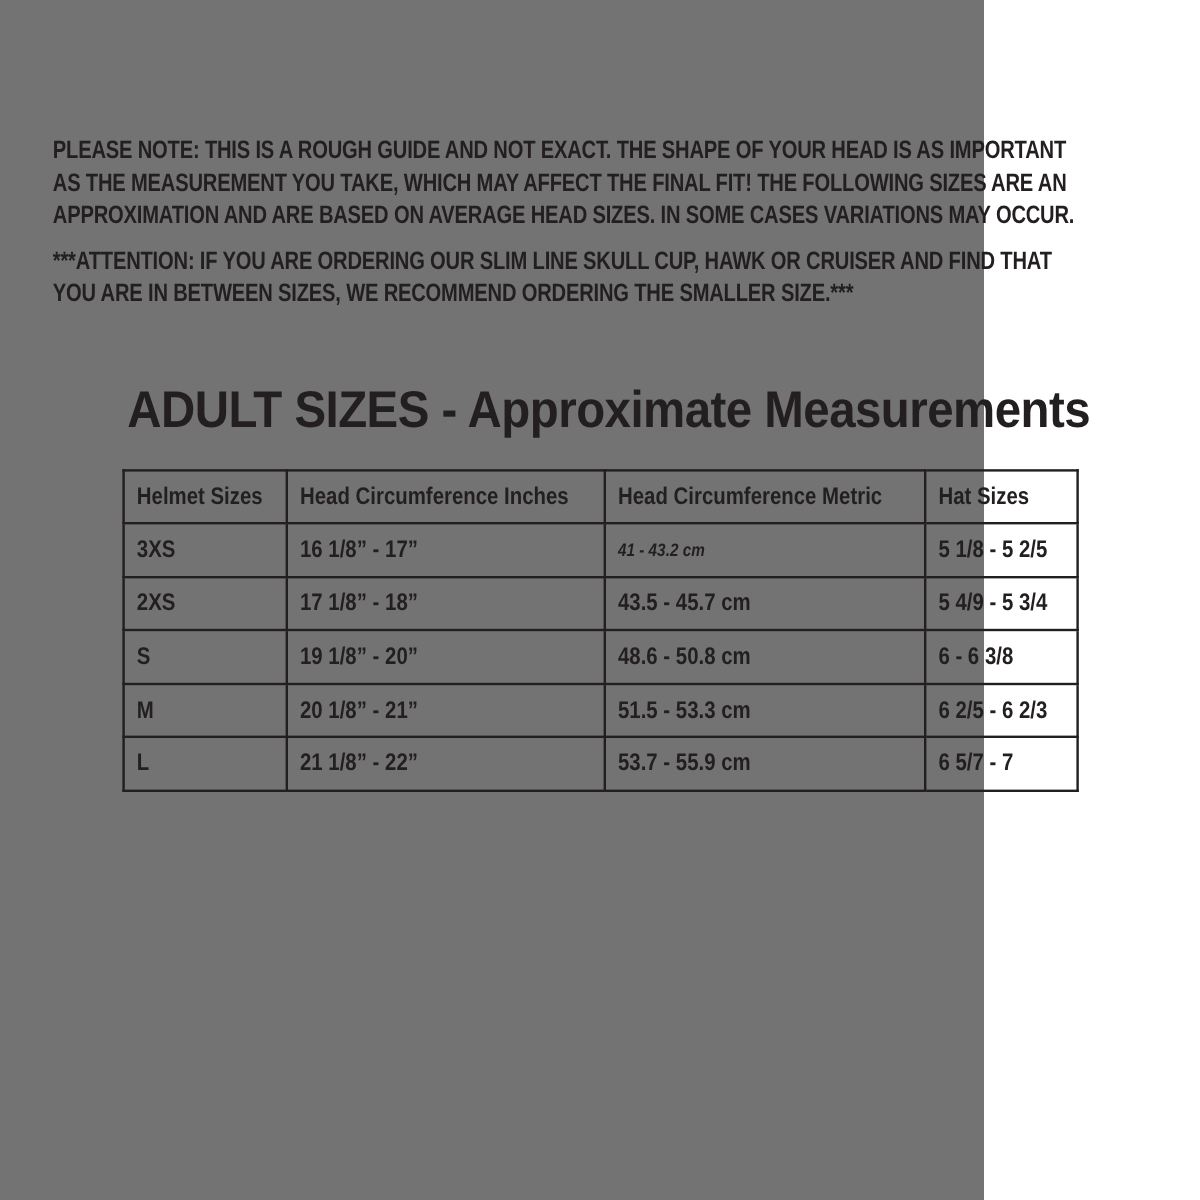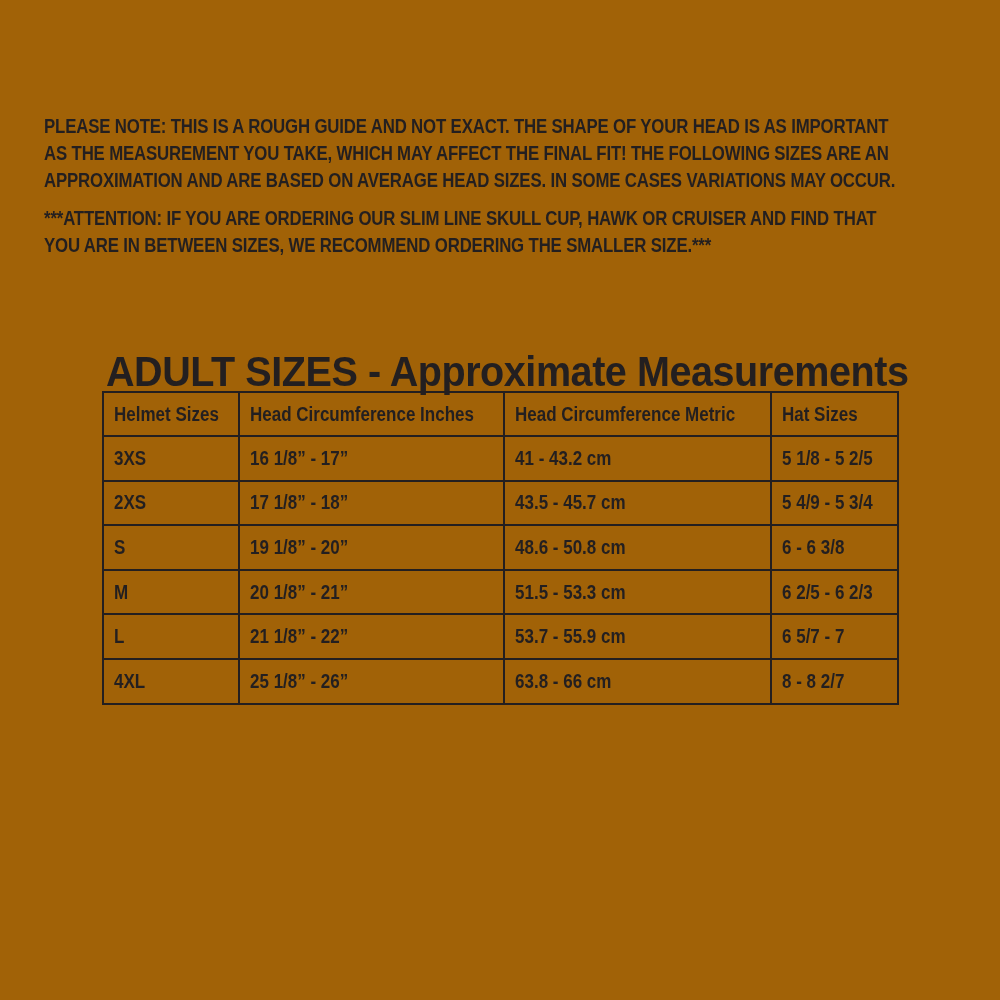--- a/index.html
+++ b/index.html
@@ -7,23 +7,23 @@
     padding: 0;
     background: #ffffff;
     width: 1000px;
     height: 1000px;
     font-family: "Liberation Sans", sans-serif;
     color: #231f20;
     overflow: hidden;
   }
   .page {
     position: relative;
-    width: 1000px;
+    width: 820px;
     height: 1000px;
-    background: #a16207;
+    background: #737373;
   }
   
   .sq {
     display: inline-block;
     white-space: nowrap;
     transform: scaleX(0.80);
     transform-origin: 0 50%;
   }
   .note {
     position: absolute;
@@ -35,21 +35,20 @@
   .note .line { height: 27px; line-height: 27px; }
   #note1 { top: 112px; }
   #note2 { top: 204px; }
   .title {
     position: absolute;
     left: 106px;
     top: 318px;
     font-size: 43px;
     font-weight: bold;
     letter-spacing: -0.5px;
-    margin-top: 29px;
   }
   .title .sq { transform: scaleX(0.92); }
   table.sizes {
     position: absolute;
     left: 102px;
     top: 391px;
     width: 795px;
     border-collapse: collapse;
     table-layout: fixed;
   }
@@ -59,21 +58,21 @@
     text-align: left;
     vertical-align: middle;
     font-weight: bold;
     font-size: 20px;
     overflow: visible;
   }
   table.sizes thead tr { height: 44px; }
   table.sizes tbody tr { height: 44.6px; }
   table.sizes th .sq, table.sizes td .sq { transform: scaleX(0.85); }
   
-  table.sizes tbody tr:first-child td:nth-child(3) { font-size: 20px; }
+  table.sizes tbody tr:first-child td:nth-child(3) { font-size: 15px; font-style: italic; }
   col.c1 { width: 136px; }
   col.c2 { width: 265px; }
   col.c3 { width: 267px; }
   col.c4 { width: 127px; }
 </style>
 </head>
 <body>
 
 <div class="page">
 
@@ -131,22 +130,16 @@
         <td><span class="sq">20 1/8” - 21”</span></td>
         <td><span class="sq">51.5 - 53.3 cm</span></td>
         <td><span class="sq">6 2/5 - 6 2/3</span></td>
       </tr>
       <tr>
         <td><span class="sq">L</span></td>
         <td><span class="sq">21 1/8” - 22”</span></td>
         <td><span class="sq">53.7 - 55.9 cm</span></td>
         <td><span class="sq">6 5/7 - 7</span></td>
       </tr>
-      <tr>
-        <td><span class="sq">4XL</span></td>
-        <td><span class="sq">25 1/8” - 26”</span></td>
-        <td><span class="sq">63.8 - 66 cm</span></td>
-        <td><span class="sq">8 - 8 2/7</span></td>
-      </tr>
     </tbody>
   </table>
 
 </div>
 
 </body></html>

